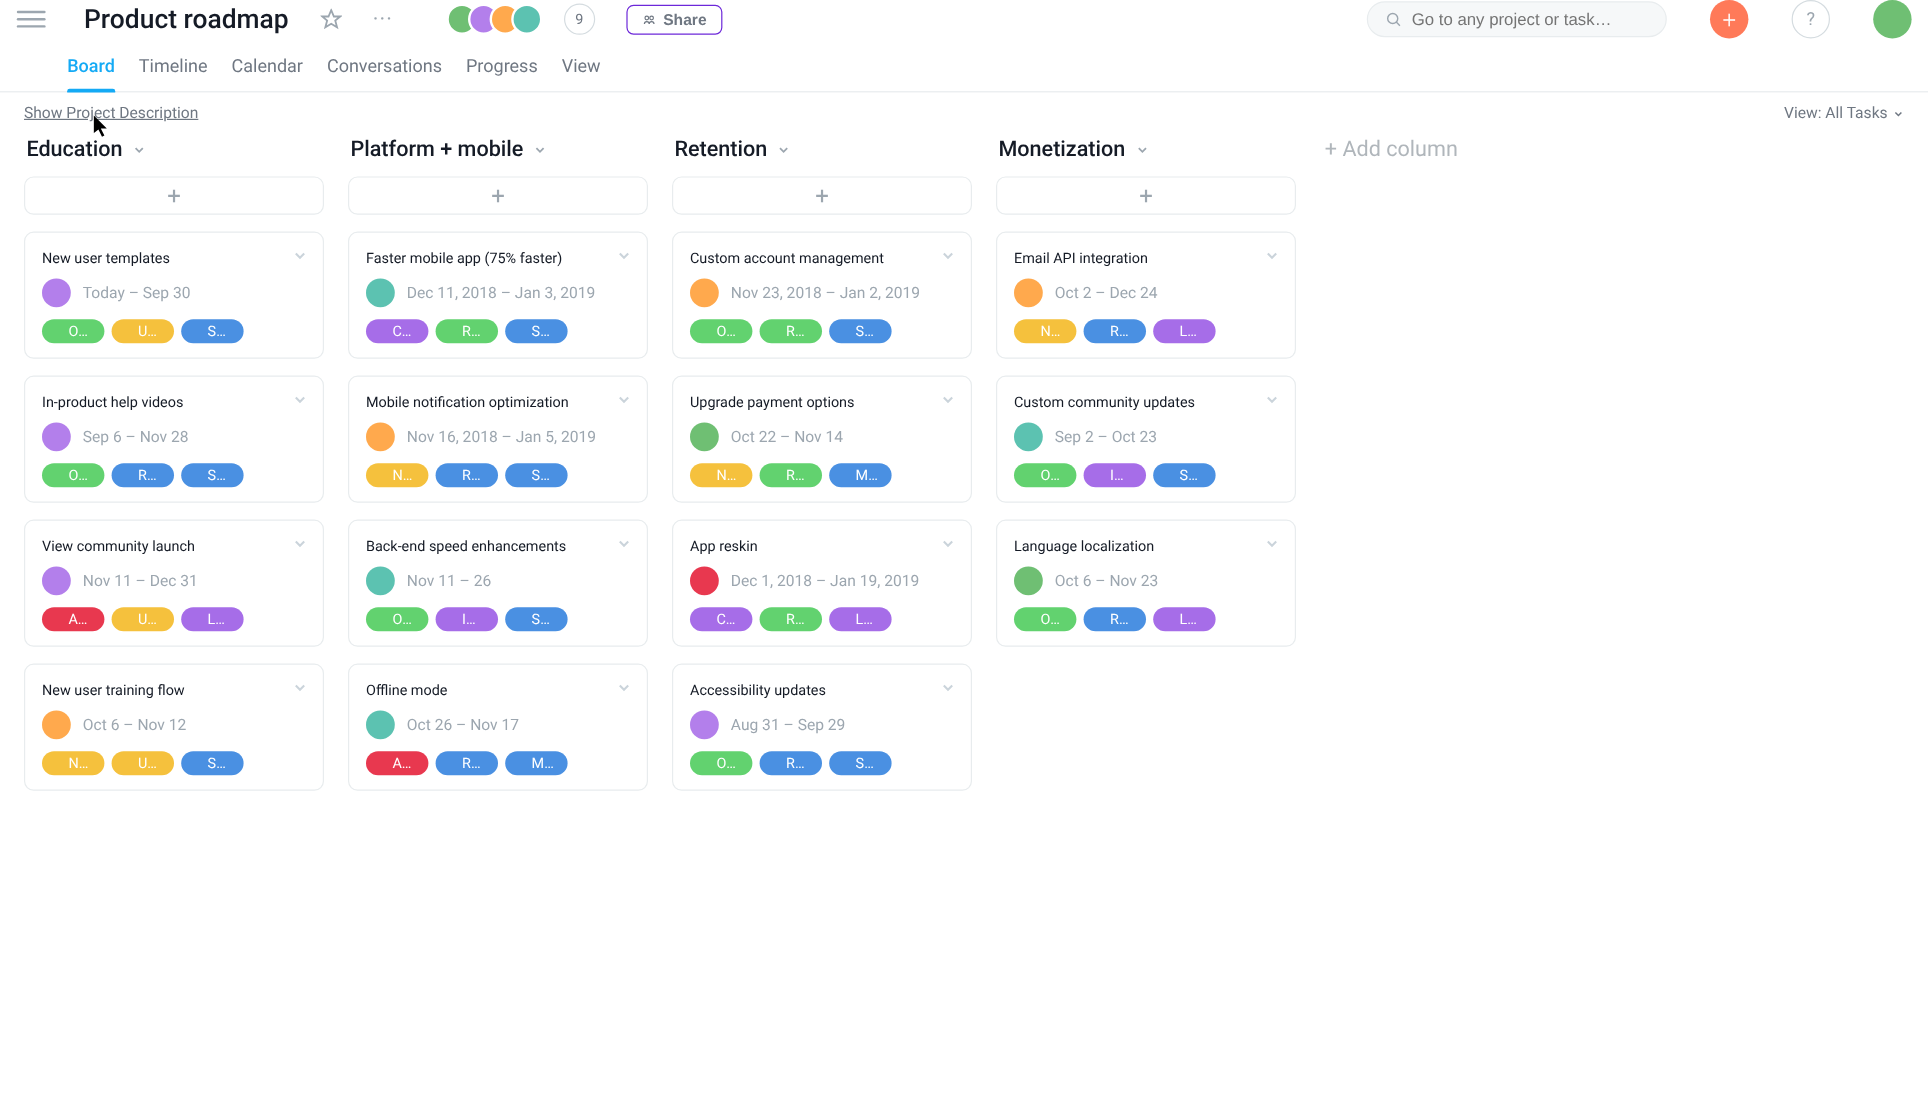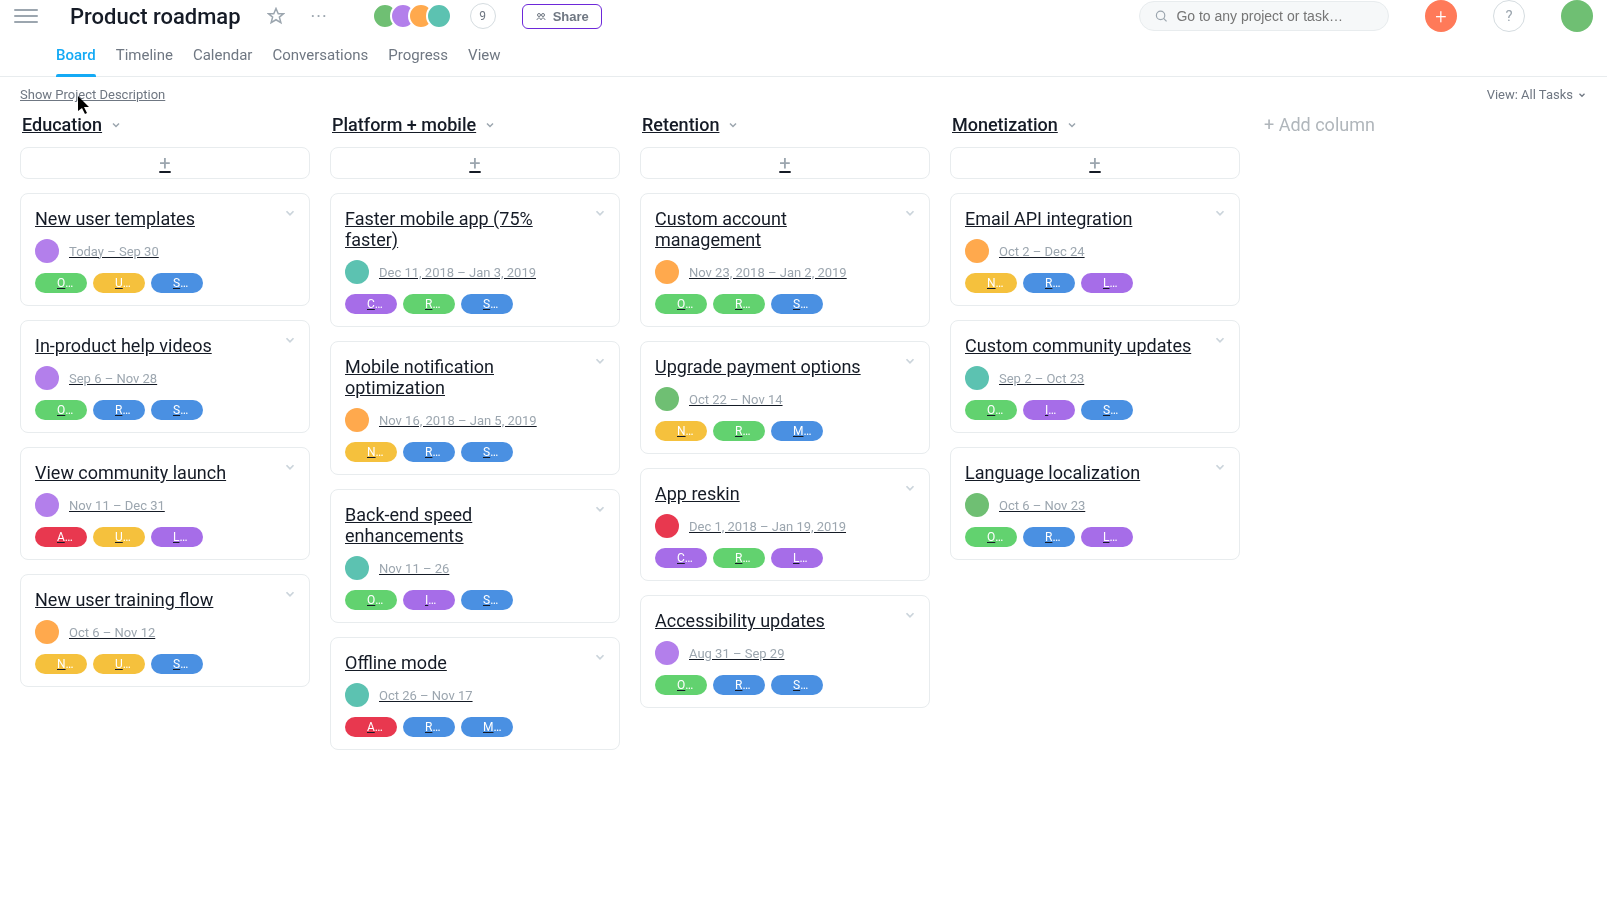--- a/index.html
+++ b/index.html
@@ -139,23 +139,22 @@
   }
 
   
   .board {
     display: flex;
     gap: 20px;
     padding: 0 20px 40px 20px;
     align-items: flex-start;
   }
   .column {
-    width: 290px;
+    width: 250px;
     flex-shrink: 0;
-    text-decoration: underline;
   }
   .col-head {
     display: flex;
     align-items: center;
     gap: 8px;
     padding: 8px 2px 12px 2px;
     font-size: 18px;
     font-weight: 500;
     color: #151b26;
     cursor: pointer;
@@ -184,21 +183,21 @@
   .card {
     border: 1px solid #e8ecee;
     border-radius: 8px;
     background: #fff;
     padding: 14px 14px 12px 14px;
     margin-bottom: 14px;
     position: relative;
     cursor: pointer;
   }
   .card-title {
-    font-size: 18px;
+    font-size: 12px;
     color: #151b26;
     margin-bottom: 10px;
     padding-right: 20px;
   }
   .card-chev {
     position: absolute;
     top: 12px; right: 12px;
     color: #cbd4db;
   }
   .card-meta {

